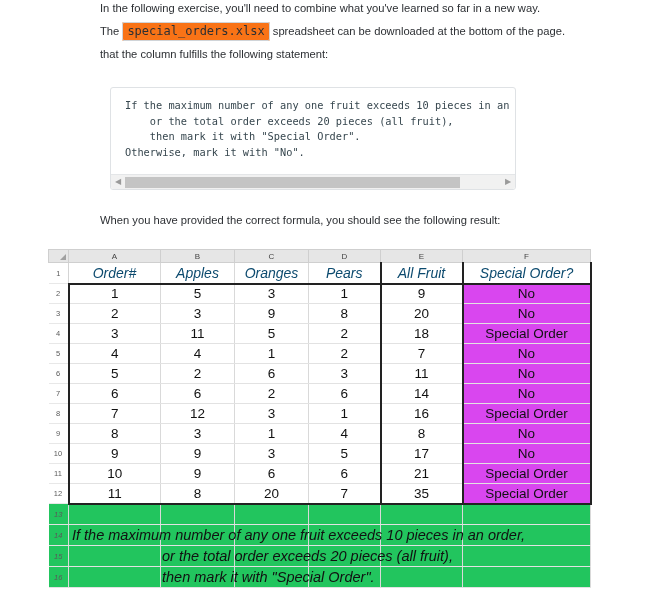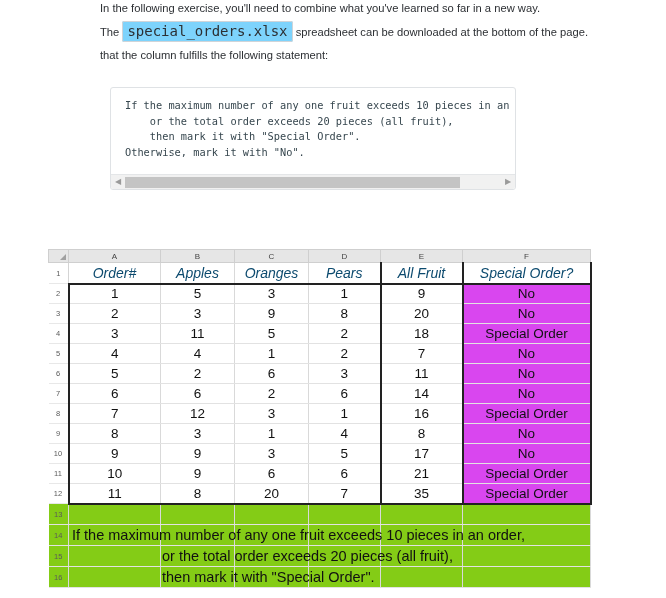--- a/index.html
+++ b/index.html
@@ -28,25 +28,25 @@
   .prose p {
     margin: 0 0 6px 0;
     font-size: 11.2px;
     line-height: 17px;
     color: #2c2f33;
     white-space: nowrap;
   }
   .p-gap { margin-top: 11px; }
   .code-inline {
     font-family: "DejaVu Sans Mono", "Liberation Mono", monospace;
-    font-size: 14px;
+    font-size: 12px;
     border: 1px solid #d0d4d8;
     border-radius: 2px;
     padding: 1px 4px 2px 4px;
-    background: #7dd3fc;
+    background: #f97316;
     color: #2c2f33;
     white-space: pre;
   }
   .bold-ref { font-weight: bold; }
 
   
   .codeblock {
     position: absolute;
     left: 110px;
     top: 87px;
@@ -181,21 +181,22 @@
   .thickR { border-right: 2px solid #222; }
   .thickB { border-bottom: 2px solid #222; }
   .hl { background: #d946ef; }
 
   
   .txtrow td {
     height: 21px;
     border-bottom: 1px solid #e2e2e2;
     border-right: 1px solid #d9d9d9;
     vertical-align: middle;
-    background: #84cc16;
+    background: #22c55e;
+    font-style: italic;
   }
   .spill {
     position: relative;
     overflow: visible;
   }
   .spill span {
     position: absolute;
     left: 3px;
     top: 50%;
     transform: translateY(-50%);
@@ -227,20 +228,23 @@
     </div>
     <div class="cb-scroll">
       <div class="cb-arrow">◀</div>
       <div class="cb-track">
         <div class="cb-thumb"></div>
       </div>
       <div class="cb-arrow">▶</div>
     </div>
   </div>
 
+  <div class="prose" style="top:212px;">
+    <p><span>When you have provided the correct formula, you should see the following result:</span></p>
+  </div>
 
   <div class="sheet">
     <table class="grid">
       <colgroup>
         <col style="width:20px">
         <col style="width:92px">
         <col style="width:74px">
         <col style="width:74px">
         <col style="width:72px">
         <col style="width:82px">

